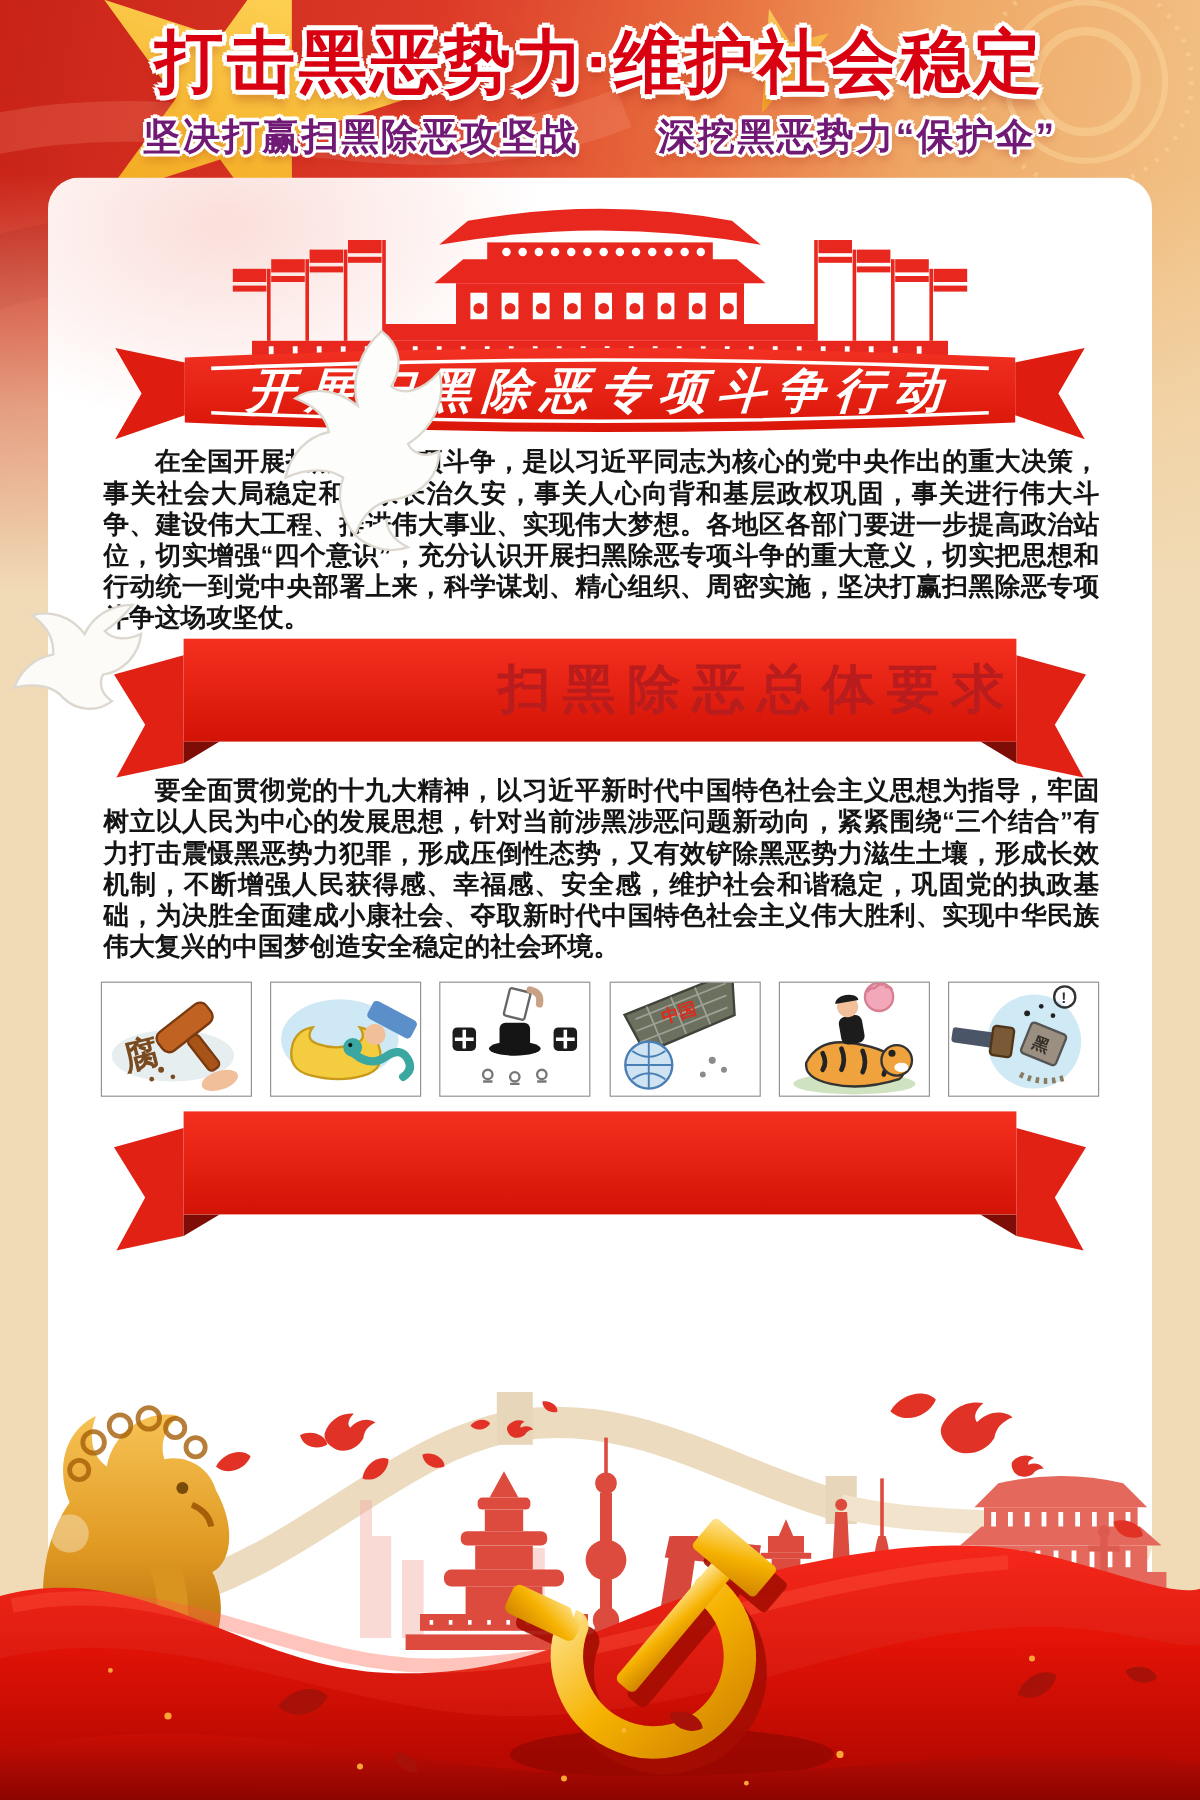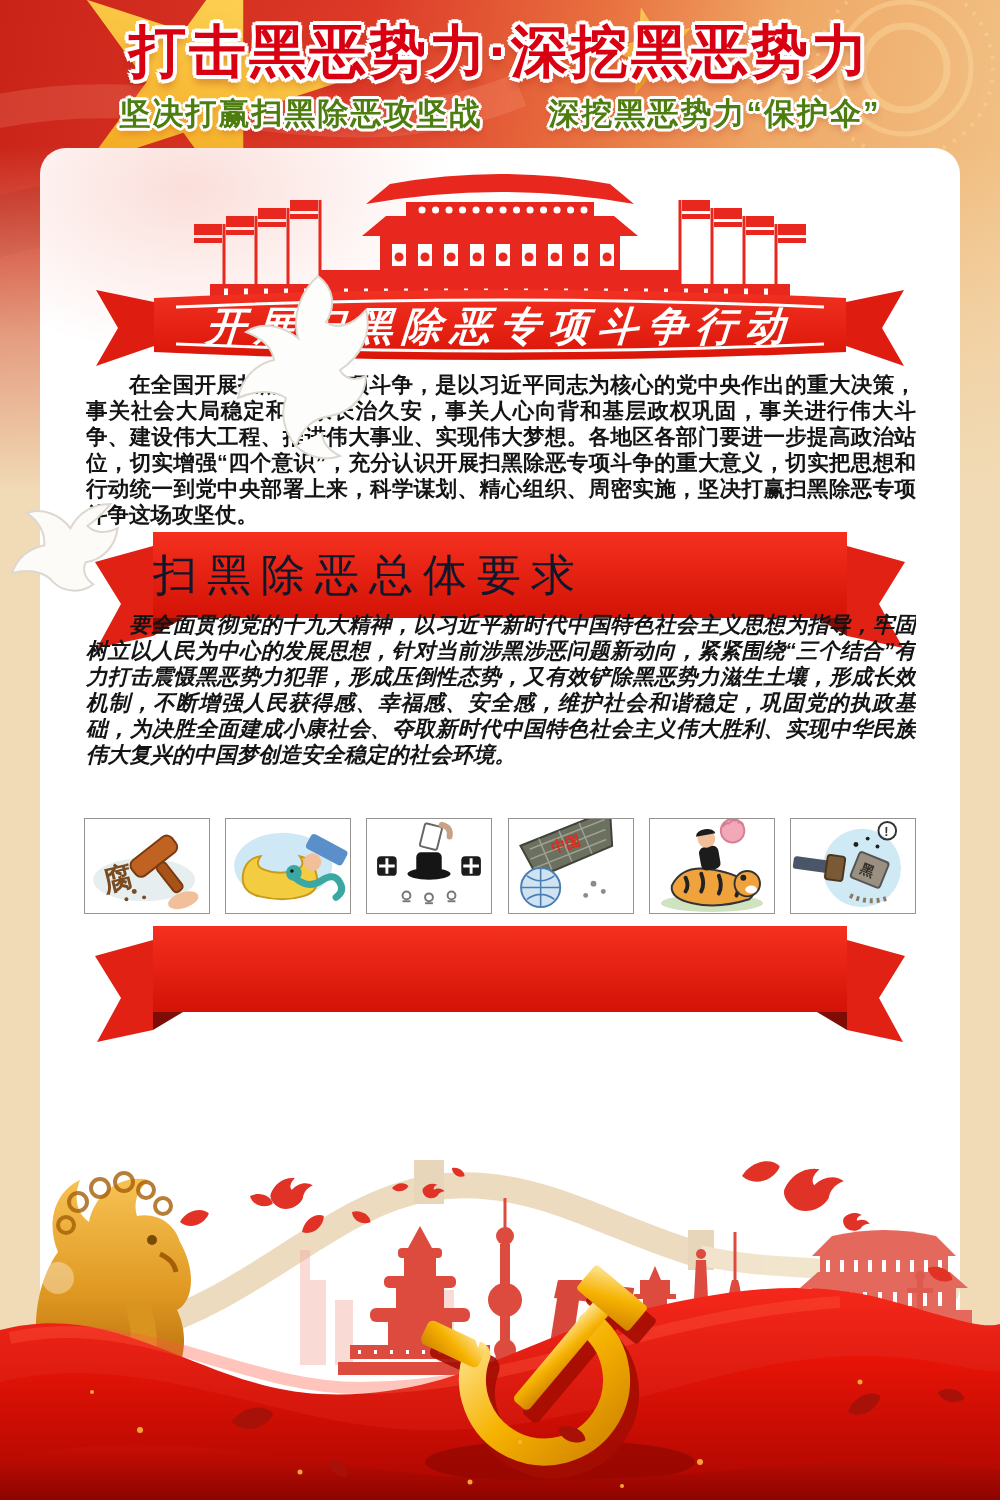--- a/index.html
+++ b/index.html
@@ -13,46 +13,46 @@
   .bg-header::after{content:"";position:absolute;inset:0;
     background:linear-gradient(180deg,rgba(241,219,182,0) 26%,rgba(241,219,182,.65) 60%,#f1dbb6 88%);}
   .bg-header svg{position:absolute;left:0;top:0;}
 
   
   .title{position:absolute;top:14px;left:0;width:100%;text-align:center;z-index:3;
     font-size:57px;font-weight:800;letter-spacing:3px;color:#d90012;
     text-shadow:-3px -3px 0 #fff,3px -3px 0 #fff,-3px 3px 0 #fff,3px 3px 0 #fff,
       -4px 0 0 #fff,4px 0 0 #fff,0 -4px 0 #fff,0 4px 0 #fff,0 7px 9px rgba(140,15,5,.4);}
   .subtitle{position:absolute;top:93px;left:0;width:100%;text-align:center;z-index:3;
-    font-size:31px;font-weight:800;letter-spacing:2px;color:#4d7c0f;
+    font-size:31px;font-weight:800;letter-spacing:2px;color:#701a75;
     text-shadow:-2px -2px 0 #fff,2px -2px 0 #fff,-2px 2px 0 #fff,2px 2px 0 #fff,
       -3px 0 0 #fff,3px 0 0 #fff,0 -3px 0 #fff,0 3px 0 #fff,0 5px 7px rgba(140,15,5,.35);}
 
   
   .panel{position:absolute;left:40px;top:148px;width:920px;height:1332px;z-index:2;
     border-radius:26px 26px 0 0;
     background:radial-gradient(430px 270px at 16% 3%,rgba(238,125,108,.25),rgba(255,255,255,0) 62%),#ffffff;}
 
   .gate{position:absolute;left:140px;top:158px;width:720px;height:150px;z-index:3;}
   .gate-ribbon{position:absolute;left:90px;top:288px;width:820px;height:84px;z-index:3;}
   .gate-ribbon .label{position:absolute;left:0;top:6px;width:100%;height:64px;line-height:64px;
     text-align:center;color:#fff;font-size:40px;font-weight:800;font-style:italic;
     letter-spacing:9px;transform:skewX(-4deg);}
 
   .para{position:absolute;z-index:3;color:#141414;font-weight:700;font-size:21.5px;
     line-height:26px;text-align:justify;text-indent:2em;overflow:hidden;}
   .p1{left:86px;top:372px;width:830px;height:160px;}
-  .p2{left:86px;top:612px;width:830px;height:168px;font-style:italic;}
+  .p2{left:86px;top:646px;width:830px;height:168px;}
   .p3{left:86px;top:1036px;width:830px;height:142px;}
 
   .ribbon{position:absolute;width:810px;height:120px;z-index:3;}
   .ribbon-a{left:95px;top:532px;}
   .ribbon-b{left:95px;top:926px;}
   .ribbon .label{position:absolute;left:58px;top:0;width:694px;height:86px;line-height:86px;
-    text-align:left;color:#0f172a;font-size:44px;font-weight:400;letter-spacing:10px;}
+    text-align:right;color:#b91c1c;font-size:44px;font-weight:700;letter-spacing:10px;}
 
   .cartoons{position:absolute;left:84px;top:818px;width:832px;height:96px;z-index:3;
     display:flex;justify-content:space-between;}
   .cartoon{width:126px;height:96px;background:#fff;border:1px solid #979390;}
   .cartoon svg{display:block;width:100%;height:100%;}
 
   .doves{position:absolute;z-index:7;}
   .bottom-art{position:absolute;left:0;top:1130px;width:1000px;height:370px;z-index:6;}
 </style>
 </head>
@@ -77,21 +77,21 @@
         <path fill="url(#g-star)" d="M0,-1 L0.224,-0.309 L0.951,-0.309 L0.363,0.118 L0.588,0.809 L0,0.382 L-0.588,0.809 L-0.363,0.118 L-0.951,-0.309 L-0.224,-0.309 Z"></path>
       </g>
       <g stroke="rgba(255,225,170,.35)" fill="none">
         <circle cx="905" cy="68" r="42" stroke-width="7"></circle>
         <circle cx="905" cy="68" r="66" stroke-width="5"></circle>
         <circle cx="905" cy="68" r="88" stroke-width="4" stroke-dasharray="3 9"></circle>
       </g>
     </svg>
   </div>
 
-  <div class="title">打击黑恶势力·深挖黑恶势力</div>
+  <div class="title">打击黑恶势力·维护社会稳定</div>
   <div class="subtitle">坚决打赢扫黑除恶攻坚战　　深挖黑恶势力“保护伞”</div>
 
   <div class="panel"></div>
 
   <svg class="gate" viewBox="0 0 720 150">
     <g fill="#e8281e">
       <path d="M250,26 Q360,6 470,26 L494,46 Q360,22 226,46 Z"></path>
       <rect x="266" y="44" width="188" height="16"></rect>
       <path d="M222,78 L498,78 L474,58 L246,58 Z"></path>
       <rect x="240" y="78" width="240" height="34"></rect>

